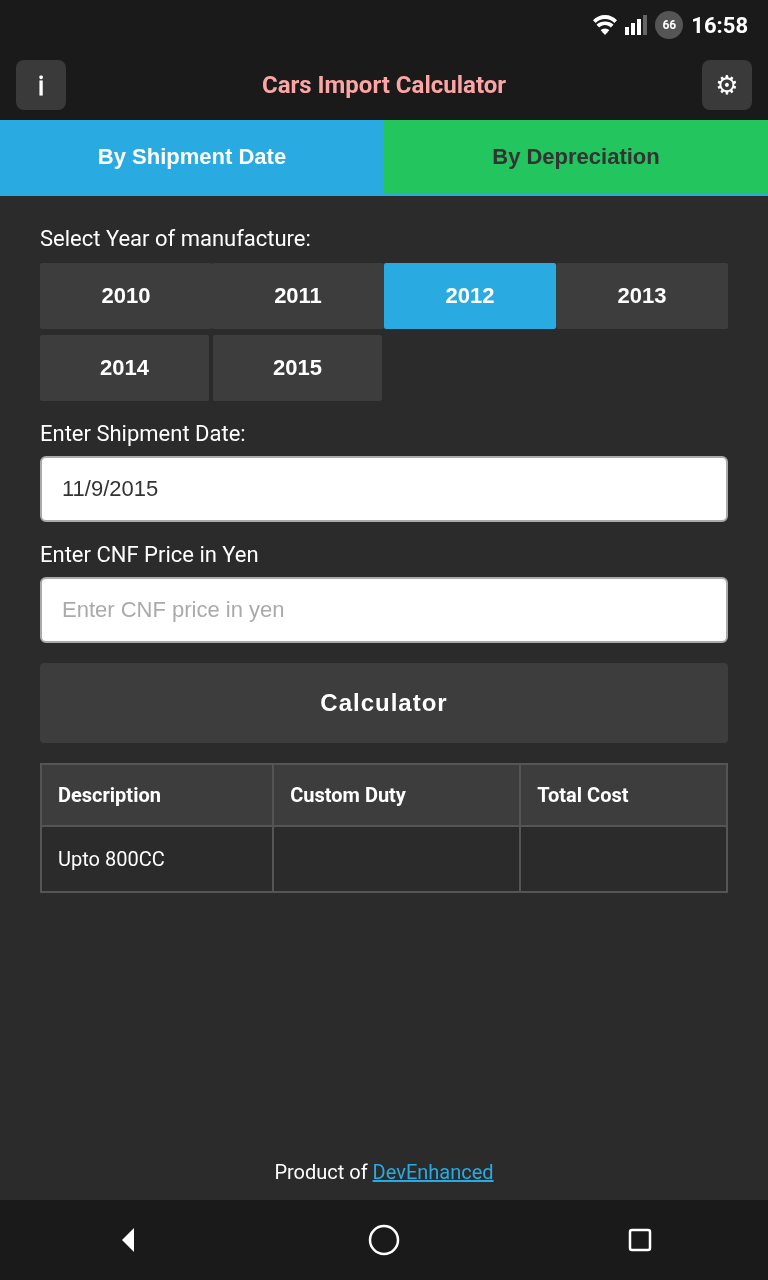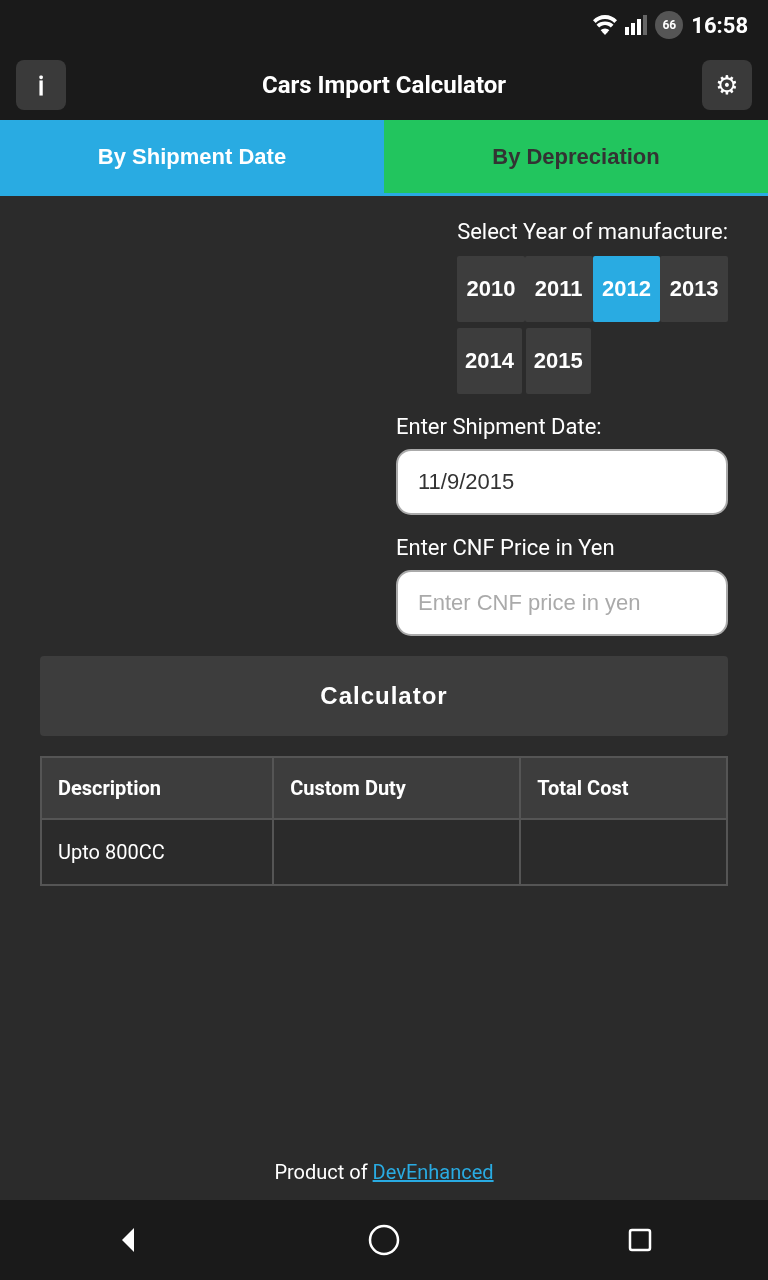--- a/index.html
+++ b/index.html
@@ -64,21 +64,21 @@
       display: flex;
       align-items: center;
       justify-content: center;
       cursor: pointer;
       border: none;
       color: #fff;
     }
     .header-title {
       font-size: 24px;
       font-weight: bold;
-      color: #ffffff;
+      color: #fca5a5;
       text-align: center;
       flex: 1;
     }
 
     
     .tabs {
       display: flex;
       height: 76px;
       border-bottom: 3px solid #29abe2;
     }
@@ -97,25 +97,24 @@
       color: #fff;
     }
     .tab.inactive {
       background: #22c55e;
       color: #333;
     }
 
     
     .content {
       flex: 1;
-      padding: 23px 40px 20px 40px;
+      padding: 30px 40px 20px 40px;
       display: flex;
       flex-direction: column;
       gap: 20px;
-      align-items: flex-end;
     }
 
     .section-label {
       font-size: 22px;
       color: #fff;
       margin-bottom: 12px;
     }
 
     
     .year-grid {
@@ -146,21 +145,21 @@
     
     .input-label {
       font-size: 22px;
       color: #fff;
       margin-bottom: 10px;
     }
     .text-input {
       width: 100%;
       background: #fff;
       border: 2px solid #aaa;
-      border-radius: 15px;
+      border-radius: 6px;
       padding: 18px 20px;
       font-size: 22px;
       color: #333;
       outline: none;
     }
     .text-input::placeholder {
       color: #aaa;
     }
 
     

